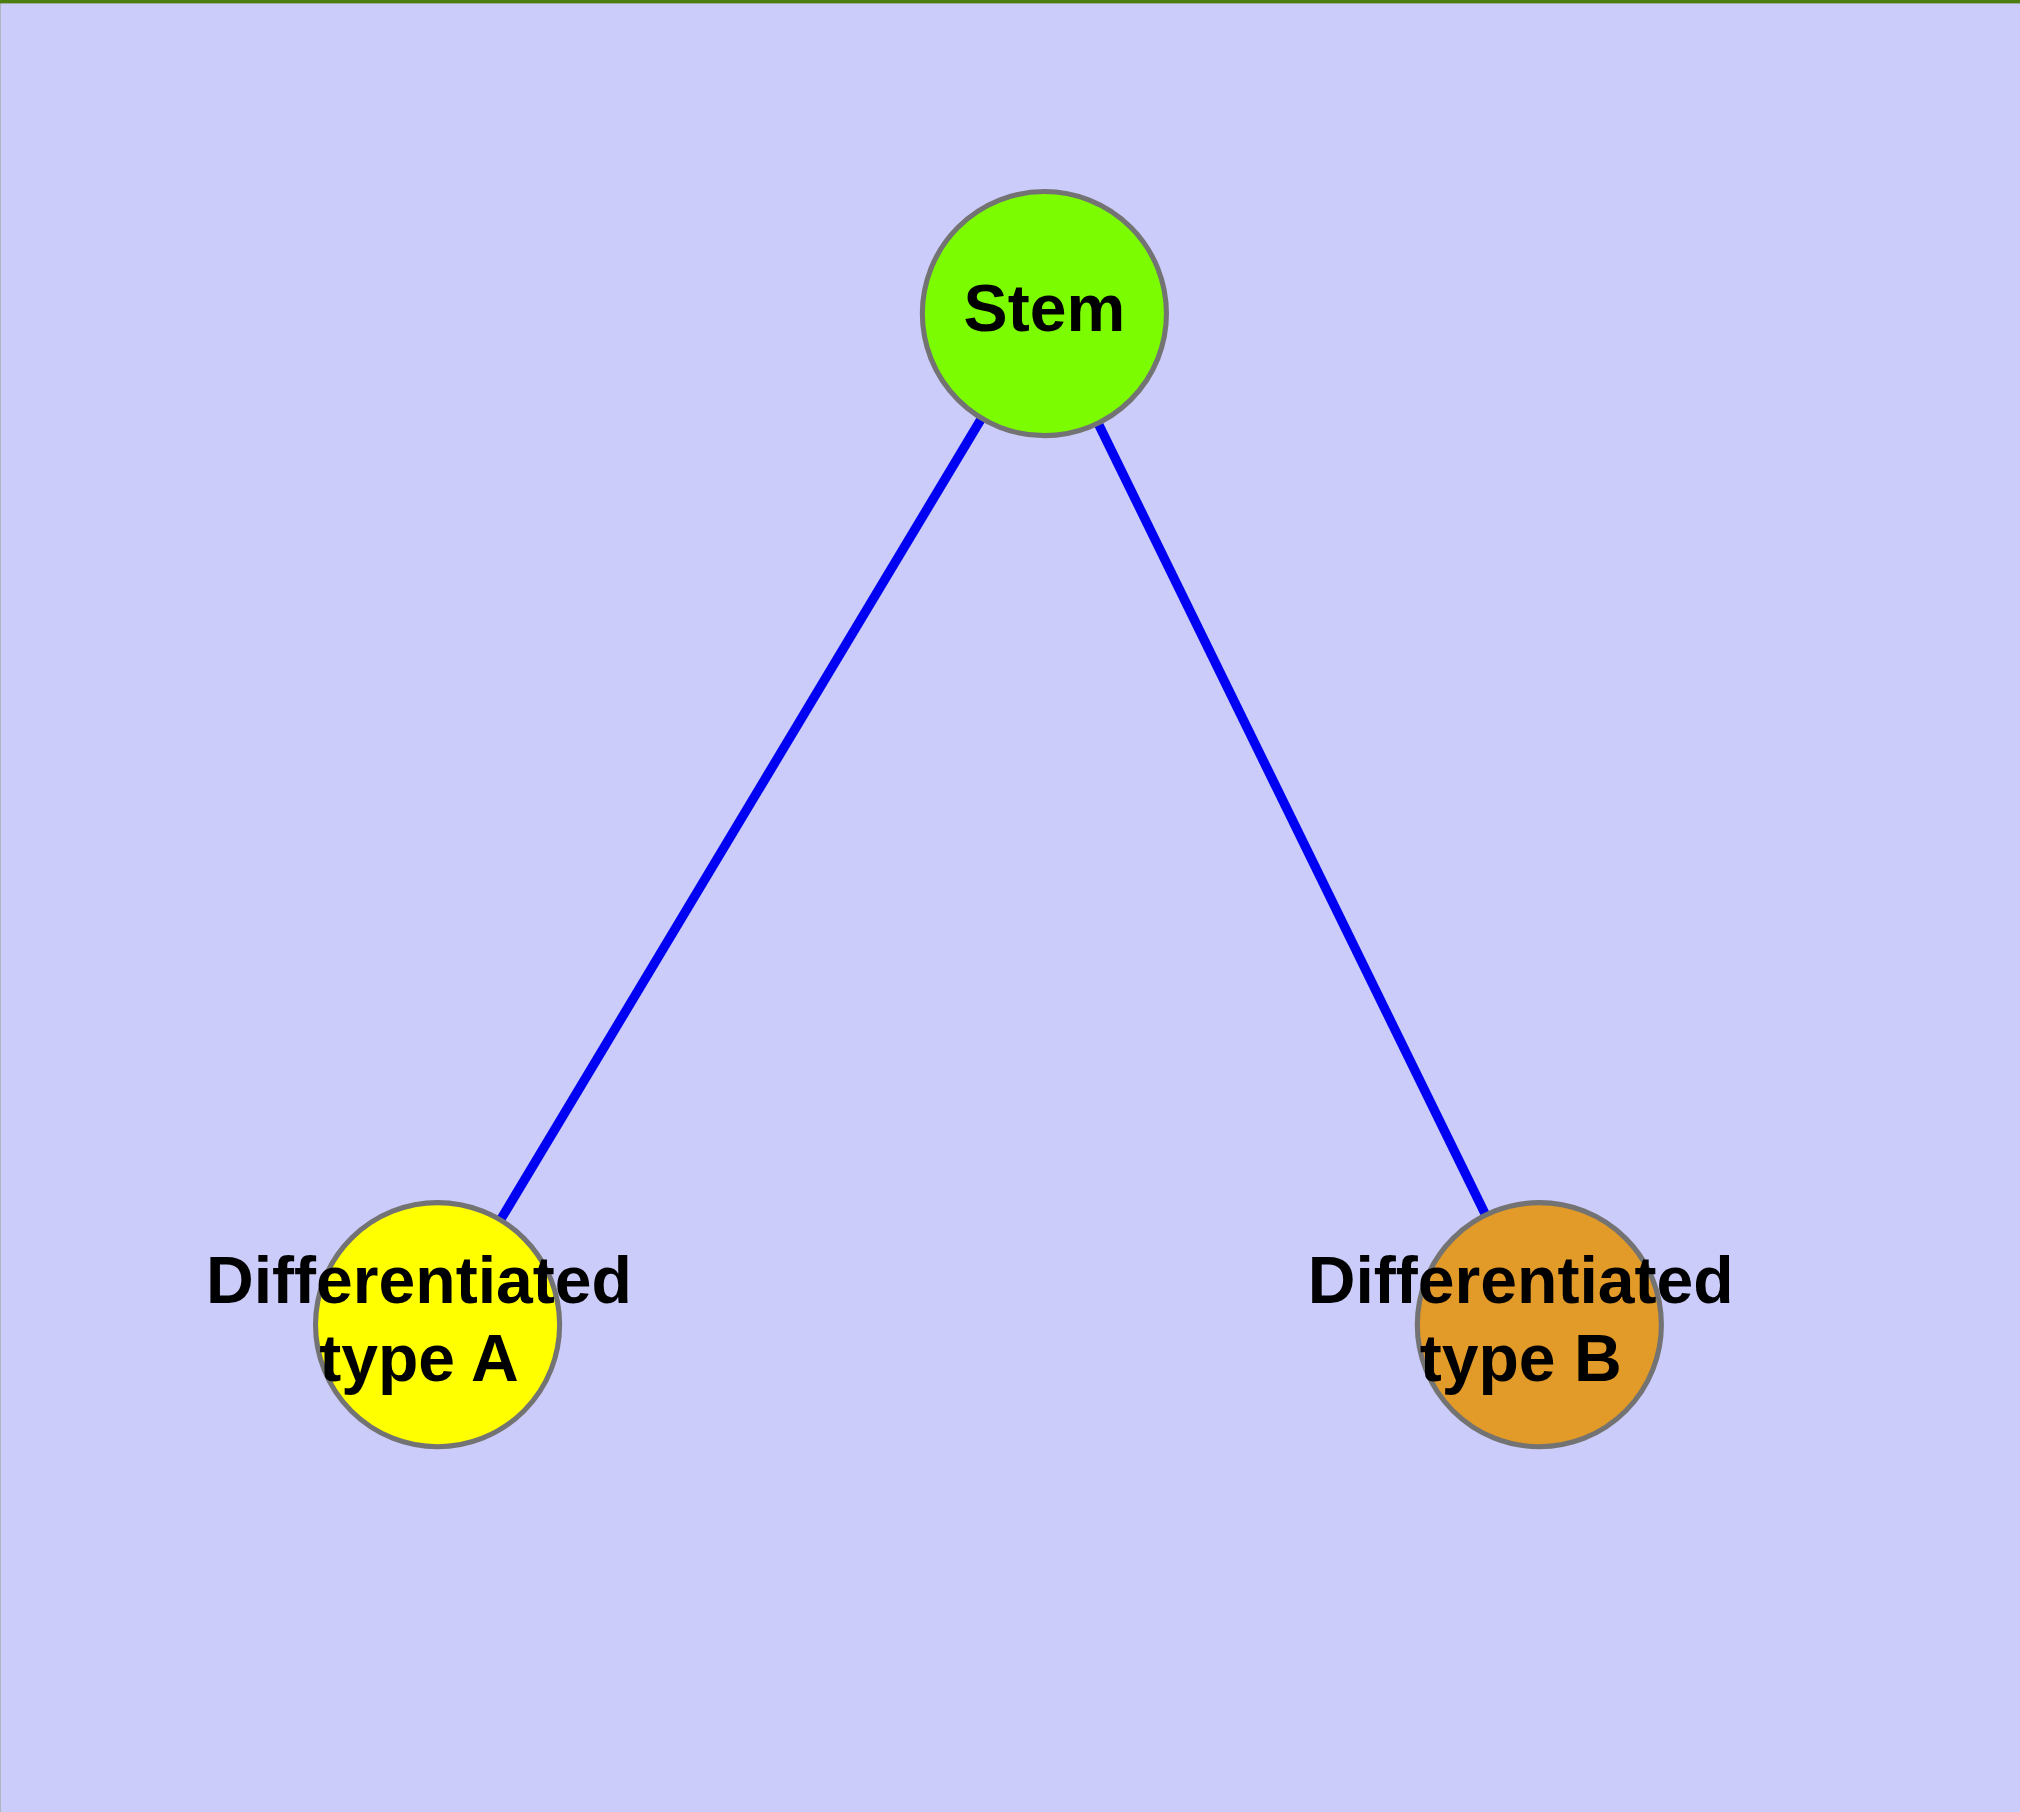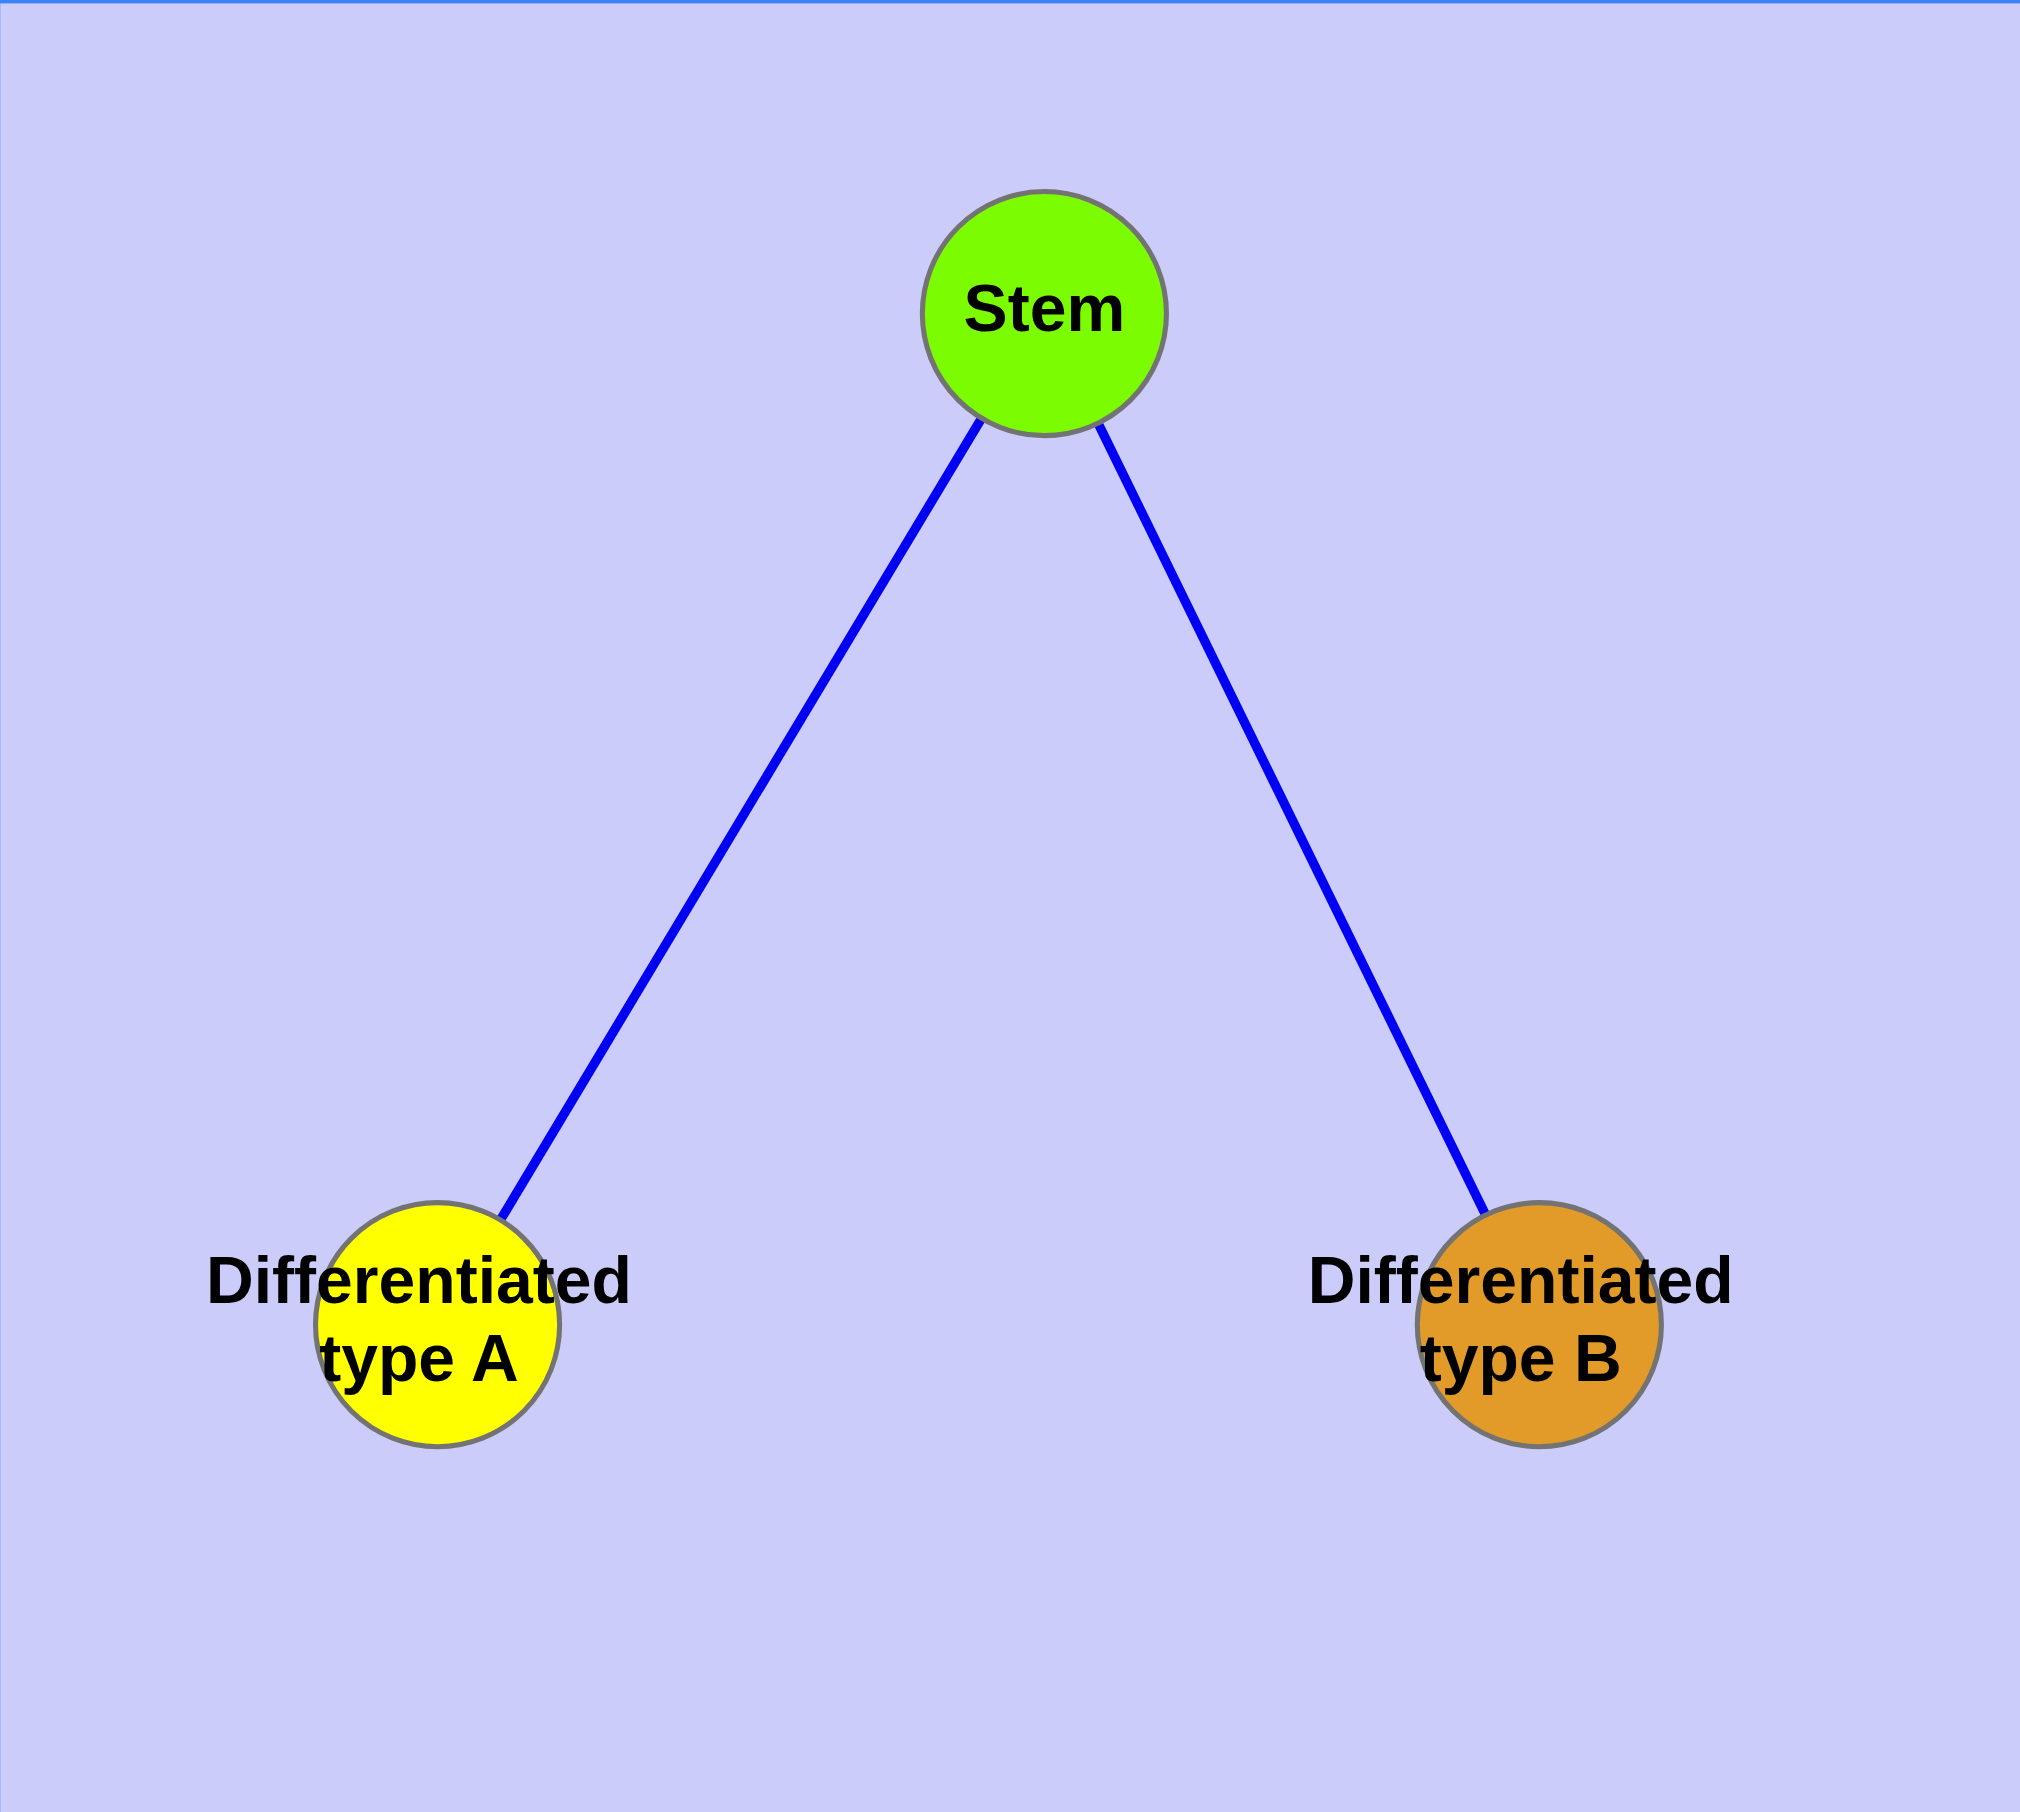--- a/index.html
+++ b/index.html
@@ -9,21 +9,21 @@
   }
   body {
     width: 2021px;
     height: 1812px;
     overflow: hidden;
   }
   #graph-canvas {
     position: relative;
     width: 2021px;
     height: 1812px;
-    background: #3b82f6;
+    background: #4d7c0f;
   }
   #graph-svg {
     position: absolute;
     left: 0;
     top: 0;
     width: 2021px;
     height: 1812px;
     display: block;
   }
   .node-label {

